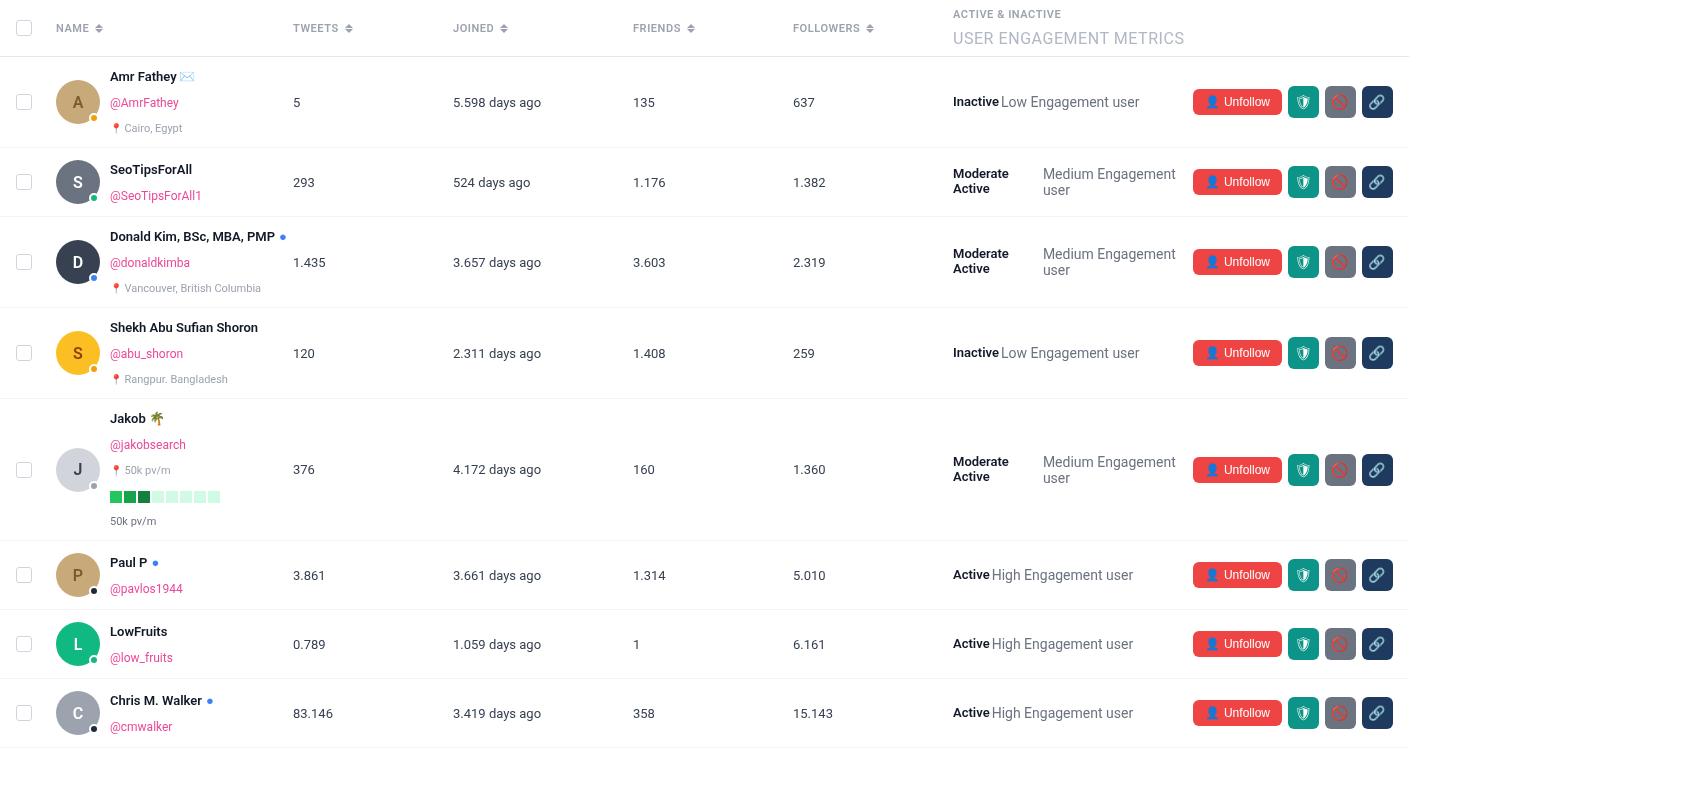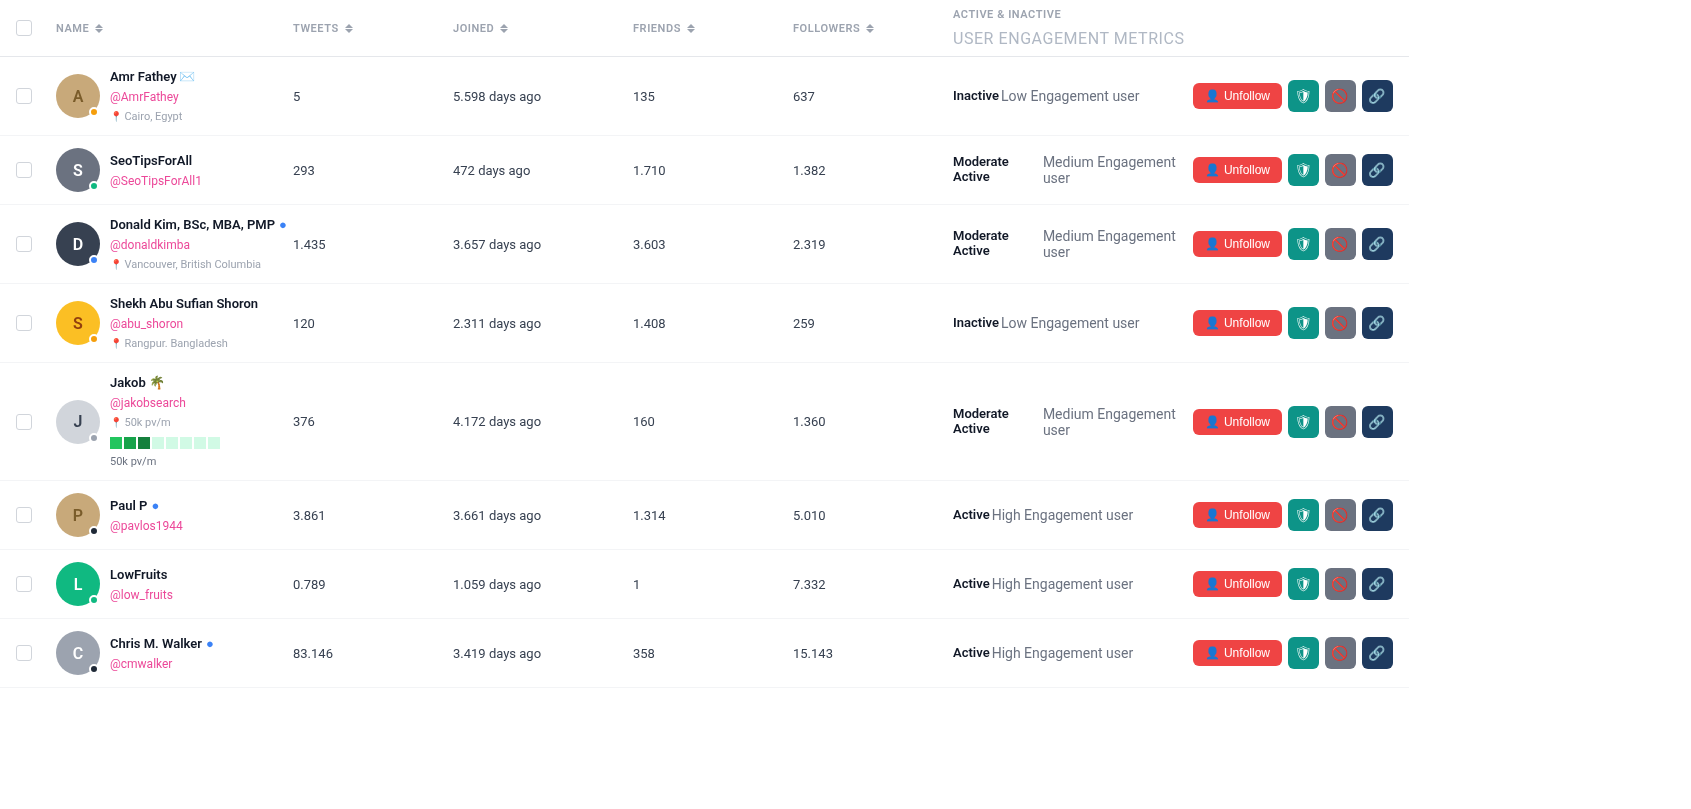--- a/index.html
+++ b/index.html
@@ -134,21 +134,21 @@
 
     .avatar-dot.yellow { background: #f59e0b; }
     .avatar-dot.green { background: #10b981; }
     .avatar-dot.gray { background: #9ca3af; }
     .avatar-dot.blue { background: #3b82f6; }
     .avatar-dot.dark { background: #1f2937; }
 
     .user-info {
       display: flex;
       flex-direction: column;
-      gap: 6px;
+      gap: 12px;
     }
 
     .user-name {
       font-weight: 600;
       color: #111827;
       font-size: 13px;
       display: flex;
       align-items: center;
       gap: 4px;
     }
@@ -371,22 +371,22 @@
       <div class="user-info">
         <div class="user-name">
           <span>SeoTipsForAll</span>
 
         </div>
         <div class="user-handle">@SeoTipsForAll1</div>
 
       </div>
     </div>
     <div class="data-cell">293</div>
-    <div class="data-cell">472 days ago</div>
-    <div class="data-cell">1.710</div>
+    <div class="data-cell">524 days ago</div>
+    <div class="data-cell">1.176</div>
     <div class="data-cell">1.382</div>
     <div class="engagement-cell">
       <span class="engagement-status">Moderate Active</span>
       <span class="engagement-label">Medium Engagement user</span>
     </div>
     <div class="actions-cell">
       <button class="btn-unfollow">
         <span>👤</span>
         <span>Unfollow</span>
       </button>
@@ -615,21 +615,21 @@
           <span>LowFruits</span>
 
         </div>
         <div class="user-handle">@low_fruits</div>
 
       </div>
     </div>
     <div class="data-cell">0.789</div>
     <div class="data-cell">1.059 days ago</div>
     <div class="data-cell">1</div>
-    <div class="data-cell">7.332</div>
+    <div class="data-cell">6.161</div>
     <div class="engagement-cell">
       <span class="engagement-status">Active</span>
       <span class="engagement-label">High Engagement user</span>
     </div>
     <div class="actions-cell">
       <button class="btn-unfollow">
         <span>👤</span>
         <span>Unfollow</span>
       </button>
       <button class="btn-icon teal" title="Shield">

